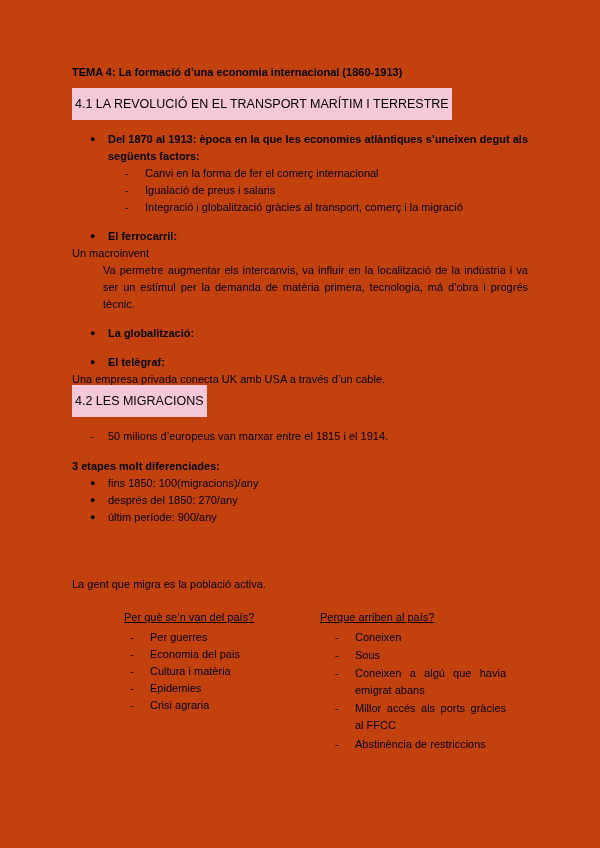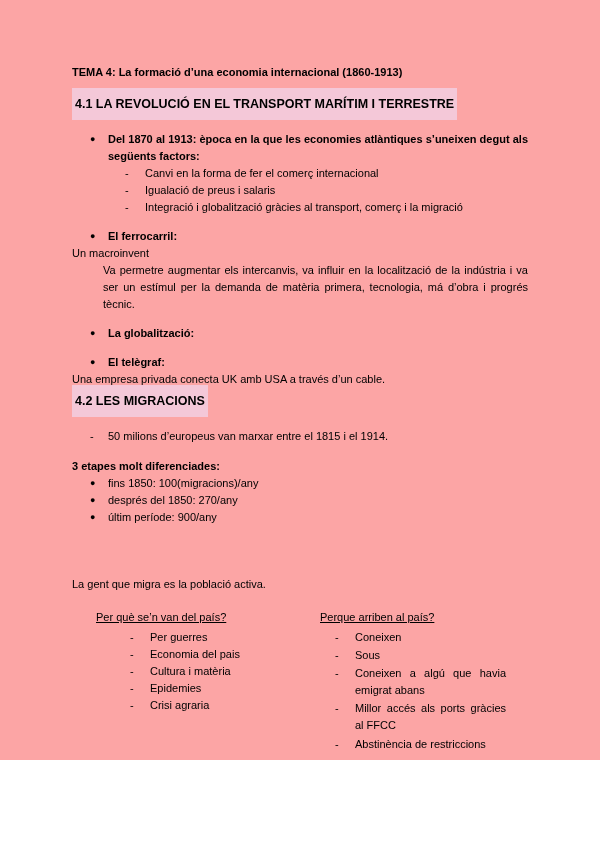--- a/index.html
+++ b/index.html
@@ -1,50 +1,50 @@
 <!DOCTYPE html>
 <html style="--hl: #f4c8d8;"><head>
 <meta charset="utf-8">
 <style>
   * { box-sizing: border-box; }
   html, body { margin: 0; padding: 0; background: #ffffff; }
   .page {
     position: relative;
     width: 600px;
-    height: 760px;
-    background: #fca5a5;
+    height: 848px;
+    background: #c2410c;
     padding: 64px 72px 0 72px;
     font-family: "Liberation Sans", "DejaVu Sans", sans-serif;
     font-size: 11px;
     line-height: 17px;
     color: #000000;
     overflow: hidden;
   }
   .title { font-weight: bold; margin-bottom: 14px; }
   .hl-heading { font-size: 12.5px; line-height: 18px; margin-bottom: 18px; }
-  .hl-heading .hl { background: var(--hl, #f4c8d8); padding: 9px 3px; font-weight: bold; }
+  .hl-heading .hl { background: var(--hl, #f4c8d8); padding: 9px 3px; }
   .bullet-item { display: flex; margin-left: 18px; }
   .bullet-item .marker { flex: 0 0 18px; font-size: 9px; }
   .bold { font-weight: bold; }
   .justify { text-align: justify; }
   .sub-list { margin-left: 53px; }
   .dash-item { display: flex; }
   .dash-item .marker { flex: 0 0 20px; }
   .para { text-align: justify; margin-left: 31px; }
   .mt12 { margin-top: 12px; }
   .mt14 { margin-top: 4px; }
   .mt16 { margin-top: 16px; }
   .mt13 { margin-top: 13px; }
   .underline { text-decoration: underline; }
   #globals-item { margin-left: 18px; }
   #globals-item .marker { flex: 0 0 18px; }
   #nota { margin-top: 50px; }
   .columns { display: flex; margin-top: 16px; }
   .col-left { width: 248px; flex: 0 0 248px; }
-  .col-left .col-heading { margin-left: 24px; }
+  .col-left .col-heading { margin-left: 52px; }
   .col-left .dash-item { margin-left: 58px; }
   .col-right { flex: 1; padding-right: 22px; }
   .col-right .dash-item { margin-left: 15px; margin-bottom: 1px; }
   .col-right .dash-item .txt { text-align: justify; flex: 1; }
   .col-heading { text-decoration: underline; margin-bottom: 3px; }
 </style>
 </head>
 <body>
 
 <div class="page">

